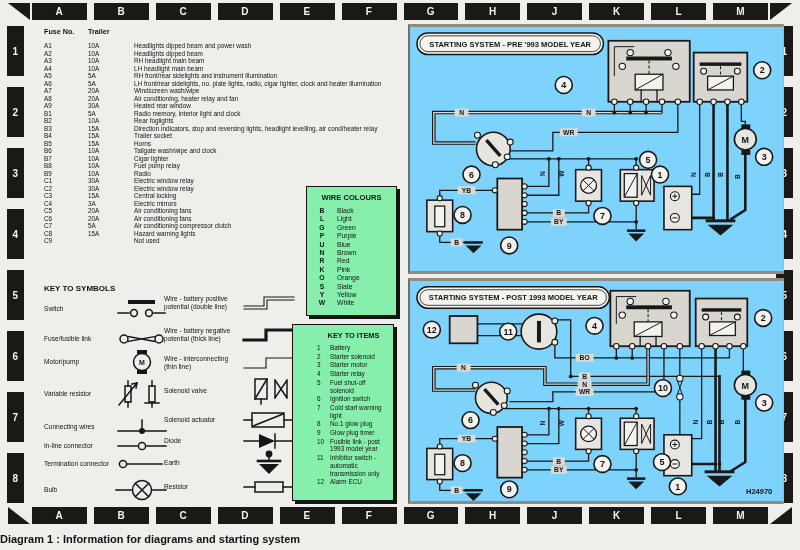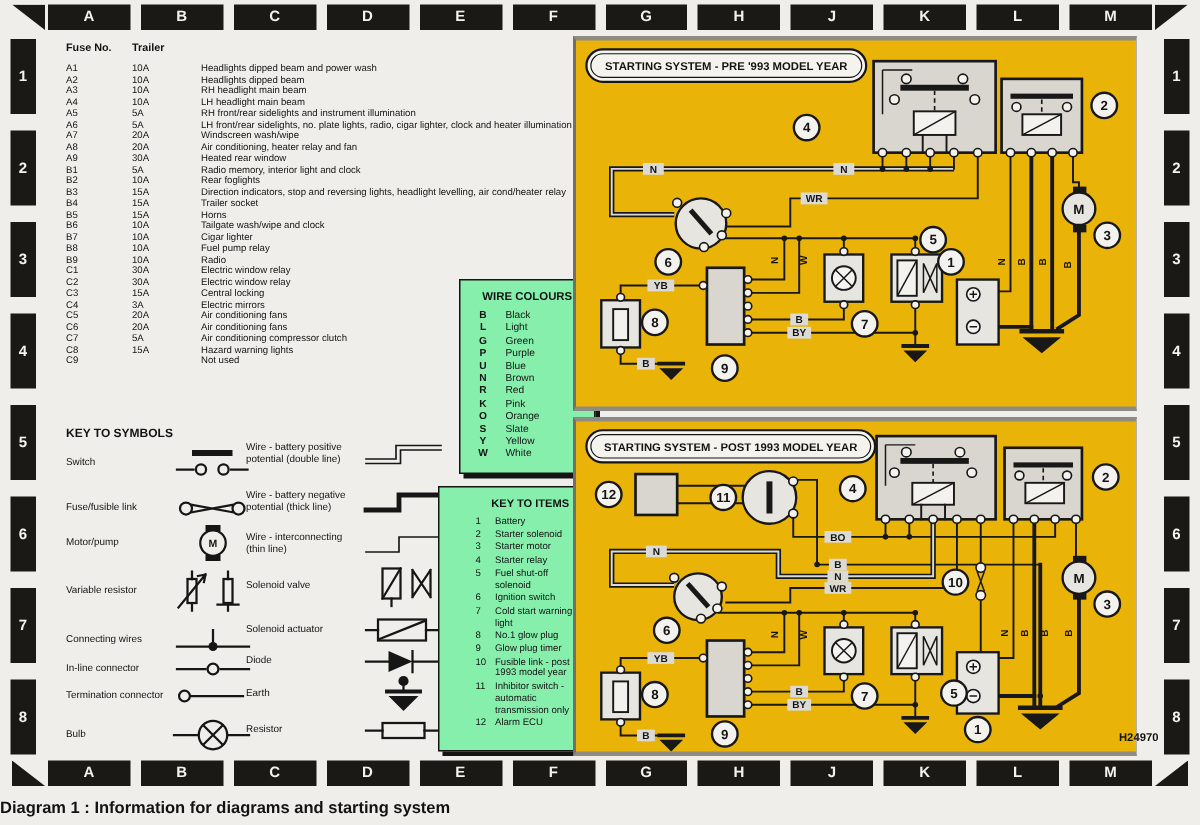--- a/index.html
+++ b/index.html
@@ -35,21 +35,21 @@
   .ks-title{position:absolute;left:44px;top:284px;width:250px;text-align:left;font-size:8px;font-weight:bold;}
   .ks-row{position:absolute;display:flex;align-items:center;}
   .ks-label{font-size:6.6px;line-height:7.6px;}
   .ks-l .ks-label{width:70px;}
   .ks-r .ks-label{width:78px;}
   .ks-row svg{flex:none;}
   .sym{stroke:#161616;stroke-width:1.5;fill:none;stroke-linecap:square;}
   .symf{fill:#161616;stroke:none;}
   .symt{font-size:7px;font-weight:bold;fill:#161616;}
   
-  .panel{position:absolute;left:382px;width:376px;background:#eab308;box-sizing:border-box;
+  .panel{position:absolute;left:408px;width:376px;background:#7dd3fc;box-sizing:border-box;
          border-top:3px solid #8d8b82;border-bottom:3px solid #8d8b82;border-left:2px solid #716f68;border-right:1px solid #b3b1a9;}
   .panel-pre{top:24px;height:250px;}
   .panel-post{top:278px;height:226px;text-align:center;}
   .panel svg{display:block;width:100%;height:100%;}
   .doc-number{position:absolute;left:718px;top:487px;font-size:7.5px;font-weight:bold;z-index:5;padding-left:28px;}
   
   .w{stroke:#181818;stroke-width:1.3;fill:none;stroke-linecap:square;}
   .w1{stroke:#181818;stroke-width:1;fill:none;}
   .w2{stroke:#181818;stroke-width:2.6;fill:none;stroke-linecap:square;}
   .dblo{stroke:#181818;stroke-width:3.6;fill:none;}

